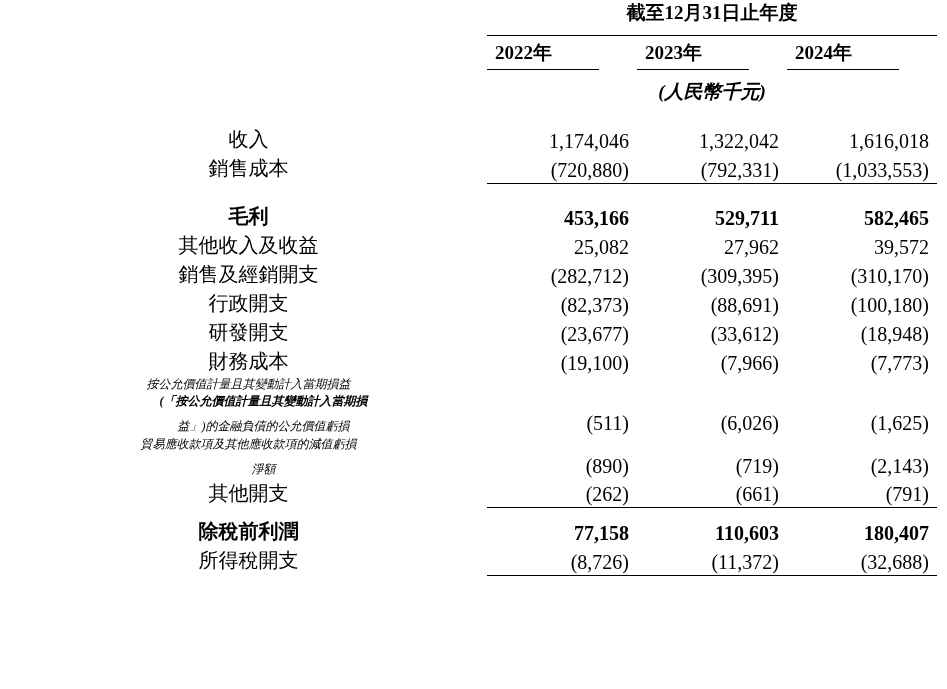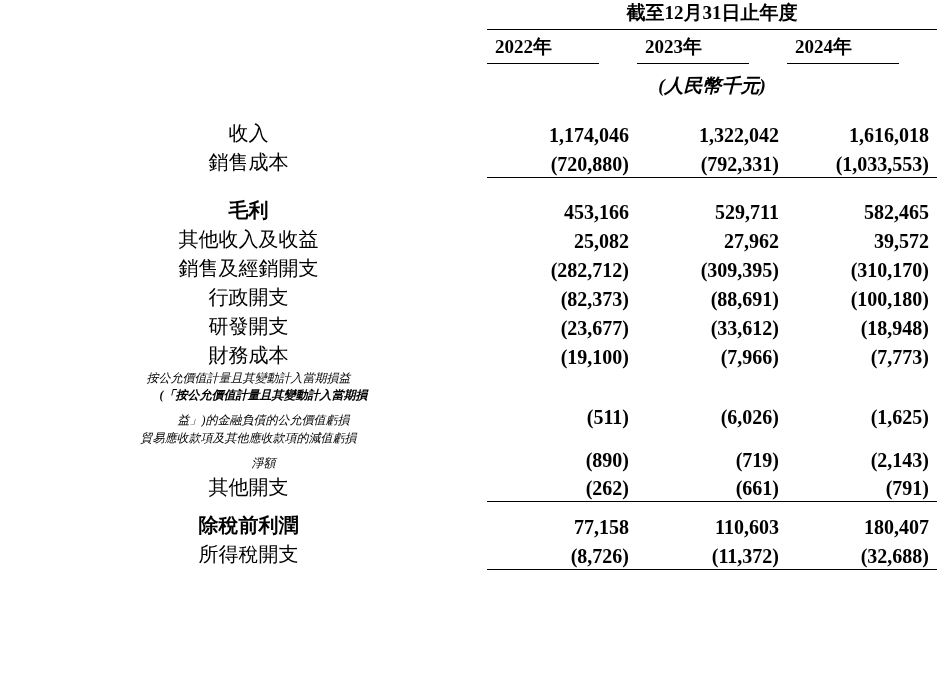--- a/index.html
+++ b/index.html
@@ -36,21 +36,21 @@
   td, th {
     padding: 0;
     vertical-align: bottom;
     font-weight: normal;
   }
 
   .hdr-period {
     text-align: center;
     font-weight: bold;
     font-size: 19px;
-    padding-bottom: 3px;
+    padding-bottom: 9px;
     border-bottom: 1.5px solid #000;
   }
   .hdr-year {
     text-align: left;
     font-weight: bold;
     font-size: 19px;
     padding-top: 4px;
     padding-bottom: 4px;
   }
   .hdr-year-inner {
@@ -75,21 +75,20 @@
     padding: 1px 0 1px 10px;
     white-space: nowrap;
   }
   .lbl.bold { font-weight: bold; }
   .lbl.indent1 { padding-left: 40px; }
   .num {
     text-align: right;
     font-size: 20px;
     padding: 1px 8px 1px 0;
     white-space: nowrap;
-    font-weight: bold;
   }
   .num.bold { font-weight: bold; }
 
   tr.spacer td { height: 18px; }
   tr.spacer-sm td { height: 9px; }
   .rule-bot .num { border-bottom: 1.3px solid #000; }
   .rule-dbl .num {
     border-top: 1.3px solid #000;
     border-bottom: 1.3px solid #000;
   }

